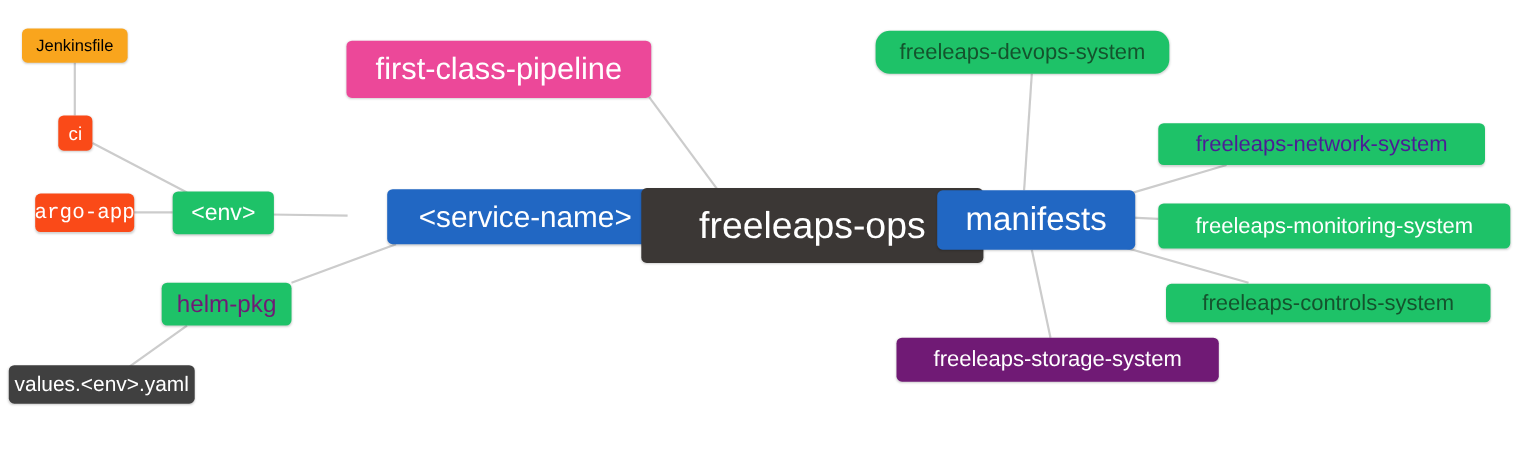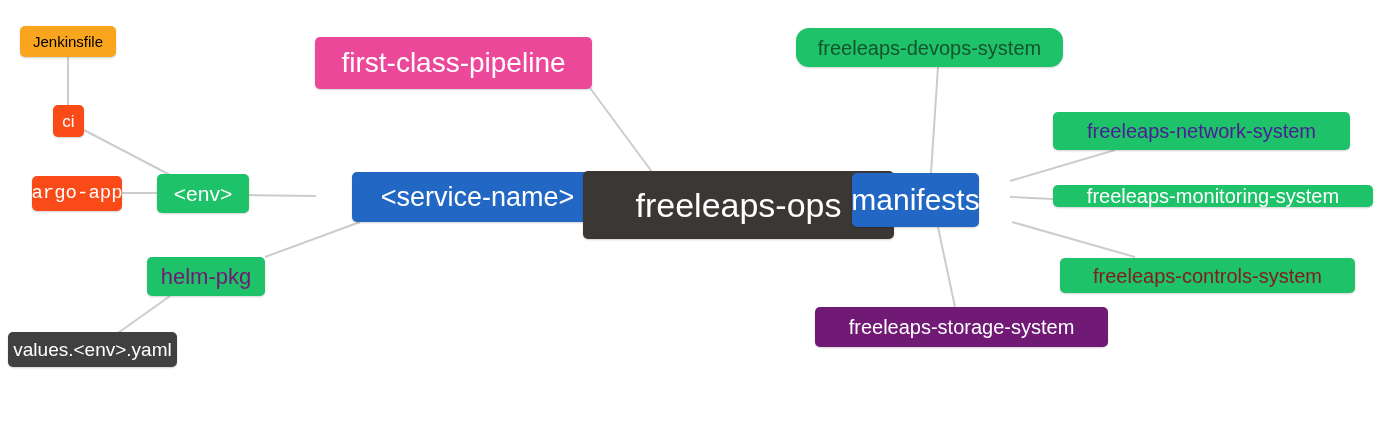--- a/index.html
+++ b/index.html
@@ -61,20 +61,20 @@
   <div id="nodes">
       <div class="node" style="left: 20px; top: 26px; width: 96px; height: 31px; font-size: 15px; background: rgb(249, 165, 29); color: #000000;">Jenkinsfile</div>
       <div class="node" style="left: 53px; top: 105px; width: 31px; height: 32px; font-size: 17px; background: rgb(250, 74, 24); color: rgb(255, 255, 255);">ci</div>
       <div class="node" style="left: 32px; top: 176px; width: 90px; height: 35px; font-size: 19px; background: rgb(250, 74, 24); color: rgb(255, 255, 255); font-family: Liberation Mono, monospace;">argo-app</div>
       <div class="node" style="left: 157px; top: 174px; width: 92px; height: 39px; font-size: 21px; background: rgb(30, 194, 104); color: rgb(255, 255, 255);">&lt;env&gt;</div>
       <div class="node" style="left: 147px; top: 257px; width: 118px; height: 39px; font-size: 22px; background: rgb(30, 194, 104); color: #701a75;">helm-pkg</div>
       <div class="node" style="left: 8px; top: 332px; width: 169px; height: 35px; font-size: 19px; background: #404040; color: rgb(255, 255, 255);">values.&lt;env&gt;.yaml</div>
       <div class="node" style="left: 315px; top: 37px; width: 277px; height: 52px; font-size: 28px; background: #ec4899; color: rgb(255, 255, 255);">first-class-pipeline</div>
       <div class="node" style="left: 316px; top: 172px; width: 251px; height: 50px; font-size: 27px; background: rgb(33, 103, 195); color: rgb(255, 255, 255); margin-left: 36px;">&lt;service-name&gt;</div>
       <div class="node" style="left: 583px; top: 171px; width: 311px; height: 68px; font-size: 34px; background: rgb(59, 55, 53); color: rgb(255, 255, 255);">freeleaps-ops</div>
-      <div class="node" style="left: 852px; top: 173px; width: 127px; height: 54px; font-size: 30px; background: rgb(33, 103, 195); color: rgb(255, 255, 255);">manifests</div>
+      <div class="node" style="left: 852px; top: 173px; width: 180px; height: 54px; font-size: 30px; background: rgb(33, 103, 195); color: rgb(255, 255, 255);">manifests</div>
       <div class="node" style="left: 796px; top: 28px; width: 267px; height: 39px; font-size: 20px; background: rgb(30, 194, 104); color: #14532d; border-radius: 13px;">freeleaps-devops-system</div>
       <div class="node" style="left: 1053px; top: 112px; width: 297px; height: 38px; font-size: 20px; background: rgb(30, 194, 104); color: #4c1d95;">freeleaps-network-system</div>
-      <div class="node" style="left: 1053px; top: 185px; width: 320px; height: 22px; font-size: 20px; background: rgb(30, 194, 104); color: rgb(255, 255, 255);">freeleaps-monitoring-system</div>
-      <div class="node" style="left: 1060px; top: 258px; width: 295px; height: 35px; font-size: 20px; background: rgb(30, 194, 104); color: #7f1d1d;">freeleaps-controls-system</div>
+      <div class="node" style="left: 1053px; top: 185px; width: 320px; height: 41px; font-size: 20px; background: rgb(30, 194, 104); color: rgb(255, 255, 255);">freeleaps-monitoring-system</div>
+      <div class="node" style="left: 1060px; top: 258px; width: 295px; height: 35px; font-size: 20px; background: rgb(30, 194, 104); color: #14532d;">freeleaps-controls-system</div>
       <div class="node" style="left: 815px; top: 307px; width: 293px; height: 40px; font-size: 20px; background: #701a75; color: rgb(255, 255, 255);">freeleaps-storage-system</div>
     </div>
 </div>
 
 </body></html>

